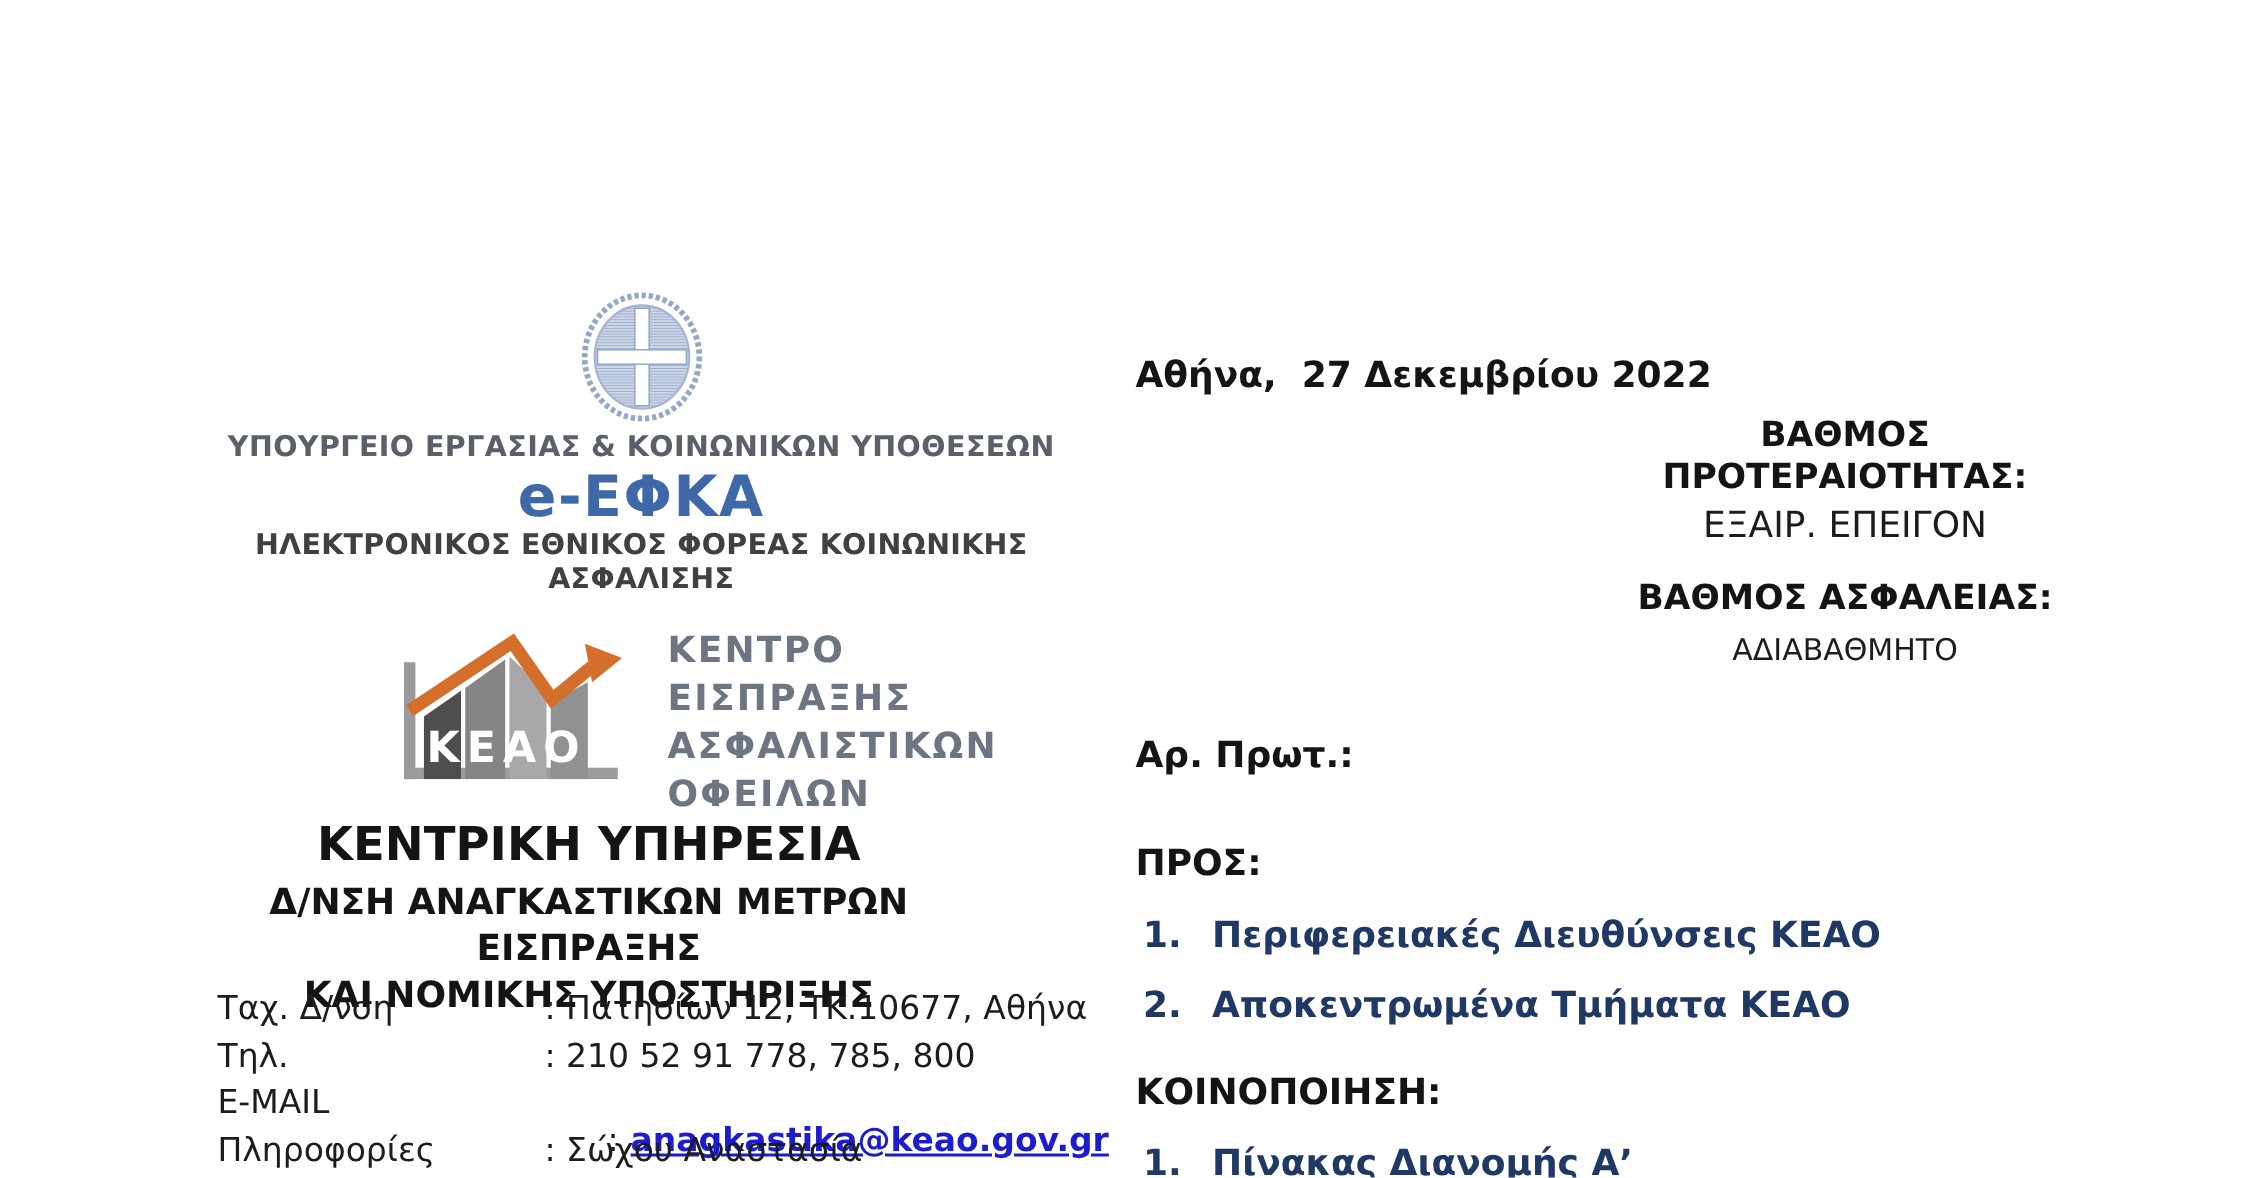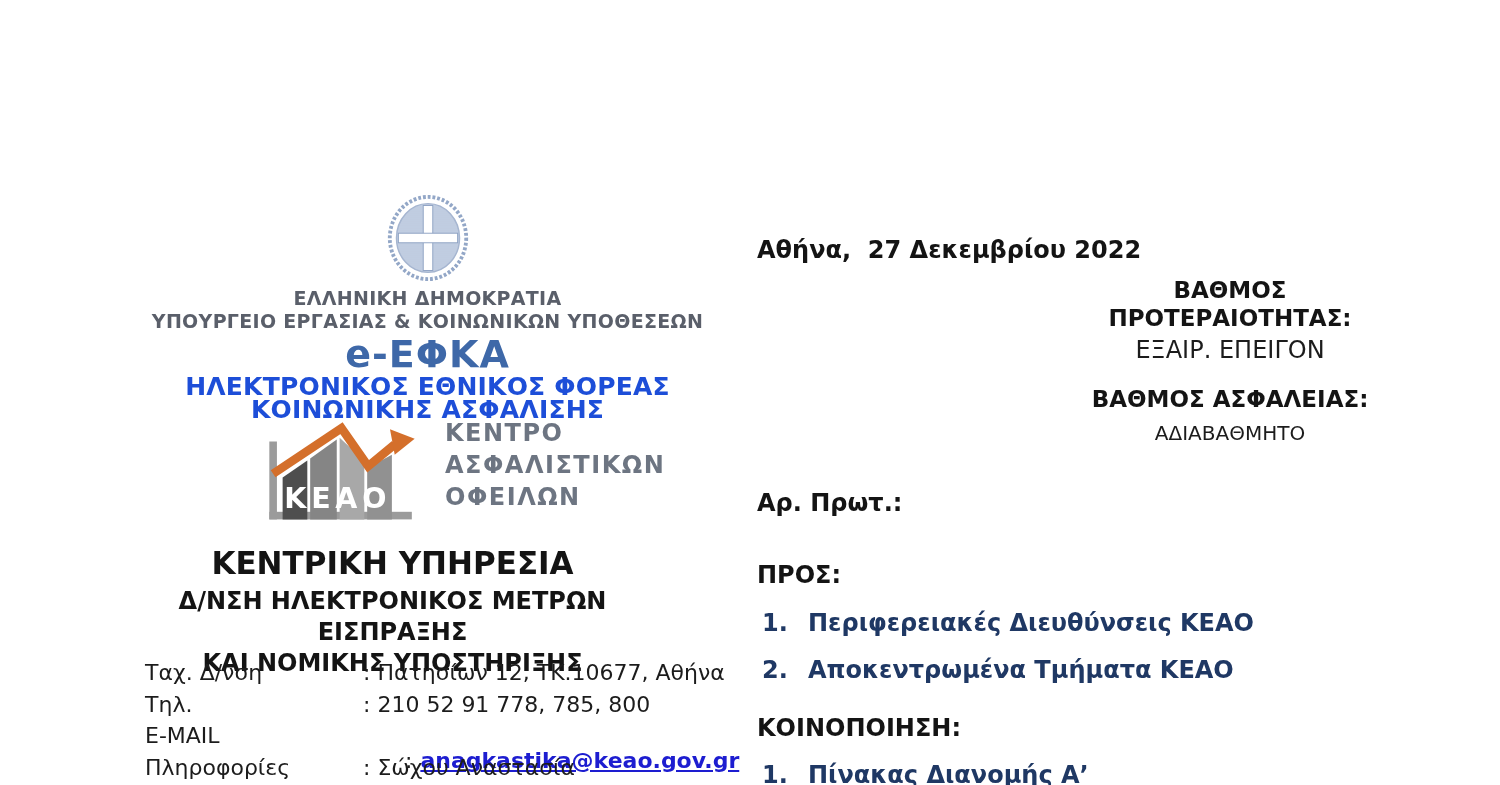--- a/index.html
+++ b/index.html
@@ -11,21 +11,21 @@
     font-family: "DejaVu Sans", "Liberation Sans", sans-serif;
     color: #1a1a1a;
   }
   .abs { position: absolute; }
 
   
   .gov-header { left: 130px; top: 193px; width: 595px; text-align: center; }
   .emblem-wrap { display: block; margin: 0 auto 4px auto; width: 86px; height: 90px; }
   .gov-line { font-size: 19px; font-weight: bold; color: #5a5f6a; line-height: 23px; letter-spacing: .3px; }
   .efka { font-size: 38px; font-weight: bold; color: #3e68a8; line-height: 40px; letter-spacing: 1px; margin-top: 1px; }
-  .gov-sub { font-size: 25px; font-weight: bold; color: #1d4ed8; line-height: 23px; letter-spacing: .2px; margin-top: 1px; }
+  .gov-sub { font-size: 19px; font-weight: bold; color: #404040; line-height: 23px; letter-spacing: .2px; margin-top: 1px; }
 
   
   .keao-logo { left: 263px; top: 413px; width: 158px; height: 114px; }
   .keao-side { left: 445px; top: 417px; font-size: 24px; font-weight: bold; color: #6d7582;
                line-height: 32px; letter-spacing: 1.5px; }
 
   
   .service-block { left: 110px; top: 549px; width: 565px; text-align: center; }
   .service-title { font-size: 31px; font-weight: bold; color: #141414; line-height: 28px; }
   .dir-line { font-size: 24px; font-weight: bold; color: #141414; line-height: 31px; }
@@ -73,21 +73,20 @@
         </pattern>
       </defs>
       <ellipse cx="45" cy="47" rx="40" ry="43" fill="none" stroke="#93a7c7" stroke-width="4" stroke-dasharray="3,2"></ellipse>
       <ellipse cx="45" cy="47" rx="33" ry="36" fill="url(#hatch)" stroke="#a5b5d0" stroke-width="1.5"></ellipse>
       <rect x="40" y="13" width="10" height="68" fill="#ffffff" stroke="#8fa3c4" stroke-width="1"></rect>
       <rect x="14" y="42" width="62" height="10" fill="#ffffff" stroke="#8fa3c4" stroke-width="1"></rect>
       <rect x="41" y="43" width="8" height="8" fill="#ffffff"></rect>
     </svg>
   </div>
 
-  <div class="gov-line">ΕΛΛΗΝΙΚΗ ΔΗΜΟΚΡΑΤΙΑ</div>
   <div class="gov-line">ΥΠΟΥΡΓΕΙΟ ΕΡΓΑΣΙΑΣ &amp; ΚΟΙΝΩΝΙΚΩΝ ΥΠΟΘΕΣΕΩΝ</div>
   <div class="efka">e-ΕΦΚΑ</div>
   <div class="gov-sub">ΗΛΕΚΤΡΟΝΙΚΟΣ ΕΘΝΙΚΟΣ ΦΟΡΕΑΣ ΚΟΙΝΩΝΙΚΗΣ ΑΣΦΑΛΙΣΗΣ</div>
 </div>
 
 <div class="abs keao-logo">
   <svg viewBox="0 0 165 120" width="158" height="114" aria-hidden="true">
 
     <rect x="6" y="30" width="8" height="82" fill="#9b9b9b"></rect>
     <rect x="6" y="104" width="150" height="8" fill="#9b9b9b"></rect>
@@ -99,27 +98,28 @@
 
     <polyline points="10,64 82,16 110,56 138,33" fill="none" stroke="#d46f2b" stroke-width="9"></polyline>
     <polygon points="133,17 159,27 138,44" fill="#d46f2b"></polygon>
 
     <text x="78" y="100" text-anchor="middle" font-family="DejaVu Sans, sans-serif" font-size="30" font-weight="bold" fill="#ffffff" letter-spacing="5">ΚΕΑΟ</text>
   </svg>
 </div>
 
 <div class="abs keao-side">
   <div>ΚΕΝΤΡΟ</div>
+  <div>ΕΙΣΠΡΑΞΗΣ</div>
   <div>ΑΣΦΑΛΙΣΤΙΚΩΝ</div>
   <div>ΟΦΕΙΛΩΝ</div>
 </div>
 
 <div class="abs service-block">
   <div class="service-title">ΚΕΝΤΡΙΚΗ ΥΠΗΡΕΣΙΑ</div>
-  <div class="dir-line dir-first">Δ/ΝΣΗ ΗΛΕΚΤΡΟΝΙΚΟΣ ΜΕΤΡΩΝ ΕΙΣΠΡΑΞΗΣ</div>
+  <div class="dir-line dir-first">Δ/ΝΣΗ ΑΝΑΓΚΑΣΤΙΚΩΝ ΜΕΤΡΩΝ ΕΙΣΠΡΑΞΗΣ</div>
   <div class="dir-line">ΚΑΙ ΝΟΜΙΚΗΣ ΥΠΟΣΤΗΡΙΞΗΣ</div>
 </div>
 
 <div class="abs contact">
   <div class="contact-row">
     <span class="contact-label">Ταχ. Δ/νση</span>
     <span class="contact-value">: Πατησίων 12, ΤΚ.10677, Αθήνα</span>
   </div>
   <div class="contact-row">
     <span class="contact-label">Τηλ.</span>

